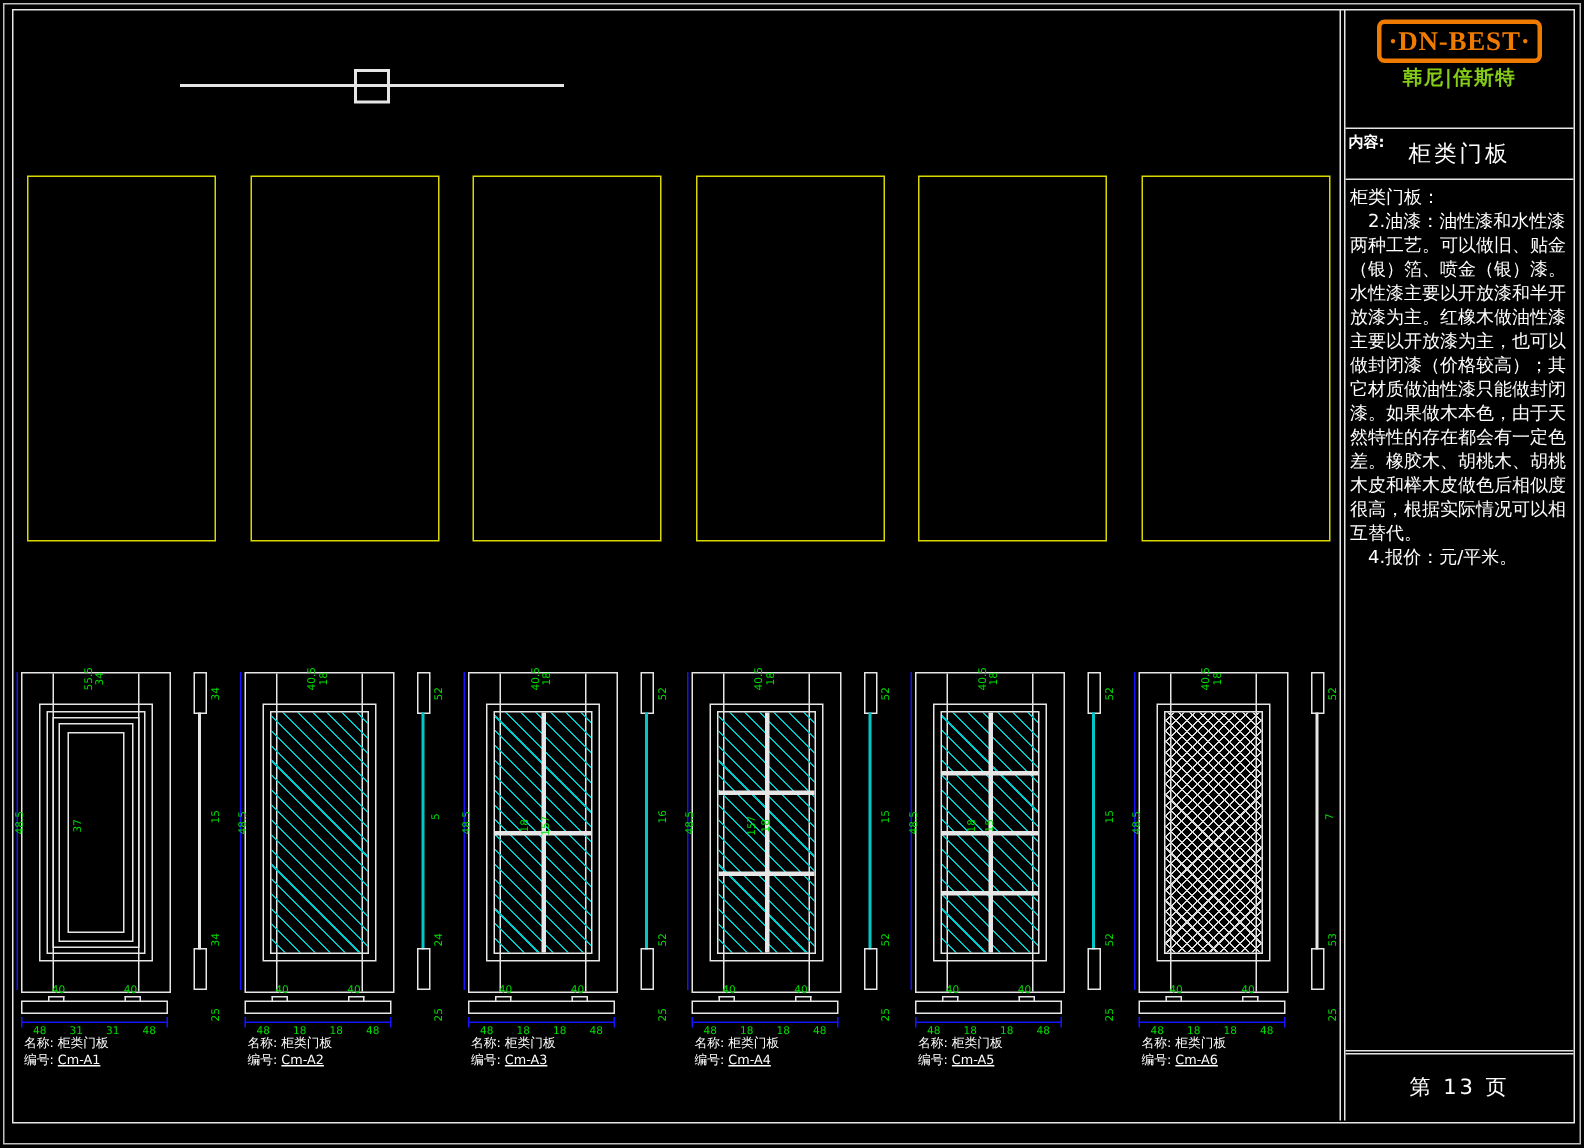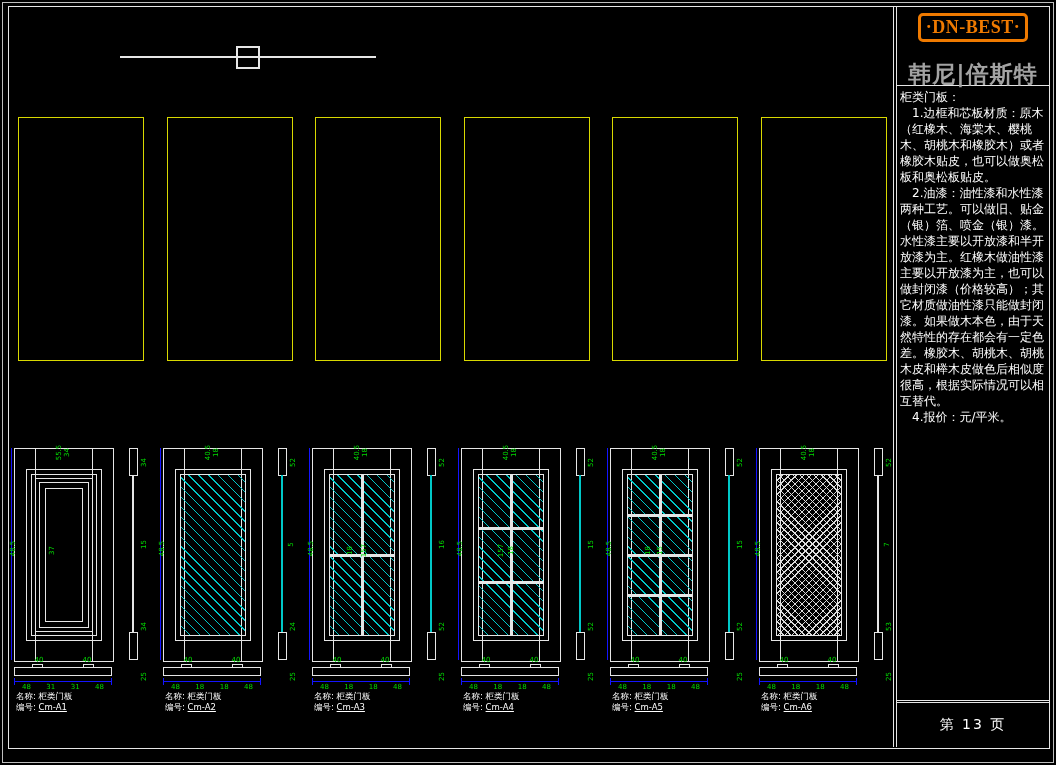--- a/index.html
+++ b/index.html
@@ -49,21 +49,21 @@
               color:#00dd00;font-size:7px;}
   .door-label{position:absolute;left:2px;top:246px;color:#fff;font-size:8.5px;line-height:1.3;}
   .door-label .code{text-decoration:underline;}
   
   .sidebar-sep{position:absolute;left:893px;top:6px;width:1px;height:741px;background:#e6e6e6;}
   .sidebar{position:absolute;left:896px;top:6px;width:152px;height:741px;border-left:1px solid #e6e6e6;
            display:flex;flex-direction:column;color:#fff;}
   .logo-sec{height:80px;border-bottom:1px solid #e6e6e6;text-align:center;padding-top:7px;box-sizing:border-box;}
   .logo-box{display:inline-block;border:3px solid #ef7a00;border-radius:5px;padding:1px 5px;
             color:#ef7a00;font-family:"Liberation Serif",serif;font-weight:bold;font-size:18px;letter-spacing:.5px;}
-  .brand{margin-top:17px;color:#a3a3a3;font-weight:bold;font-size:23px;letter-spacing:1px;}
+  .brand{margin-top:1px;color:#84cc16;font-weight:bold;font-size:13px;letter-spacing:1px;}
   .content-sec{position:relative;height:33px;border-bottom:1px solid #e6e6e6;}
   .content-label{position:absolute;left:2px;top:2px;font-size:10px;font-weight:bold;}
   .content-value{position:absolute;left:0;right:0;top:7px;text-align:center;font-size:15px;letter-spacing:2px;}
   .desc-sec{flex:1;padding:3px 3px 0 3px;font-size:12px;line-height:16px;overflow:hidden;}
   .desc-sec div{margin:0;}
   .page-sec{height:44px;border-top:3px double #e6e6e6;display:flex;align-items:center;justify-content:center;
             font-size:14px;letter-spacing:2px;}
 </style>
 </head>
 <body>
@@ -382,21 +382,24 @@
         <span class="vtext" style="left: 126px; top: 228px;">25</span>
       </div>
 </div>
 
   <div class="sidebar-sep"></div>
   <div class="sidebar">
     <div class="logo-sec">
       <div class="logo-box">·DN-BEST·</div>
       <div class="brand">韩尼|倍斯特</div>
     </div>
+    <div class="content-sec">
+      <span class="content-label">内容:</span>
+      <div class="content-value">柜类门板</div>
+    </div>
     <div class="desc-sec" id="desc-sec">
         <div>柜类门板：</div>
-        <div>　1.边框和芯板材质：原木（红橡木、海棠木、樱桃木、胡桃木和橡胶木）或者橡胶木贴皮，也可以做奥松板和奥松板贴皮。</div>
         <div>　2.油漆：油性漆和水性漆两种工艺。可以做旧、贴金（银）箔、喷金（银）漆。水性漆主要以开放漆和半开放漆为主。红橡木做油性漆主要以开放漆为主，也可以做封闭漆（价格较高）；其它材质做油性漆只能做封闭漆。如果做木本色，由于天然特性的存在都会有一定色差。橡胶木、胡桃木、胡桃木皮和榉木皮做色后相似度很高，根据实际情况可以相互替代。</div>
         <div>　4.报价：元/平米。</div>
       </div>
     <div class="page-sec">第 13 页</div>
   </div>
 </div>
 
 </body></html>

